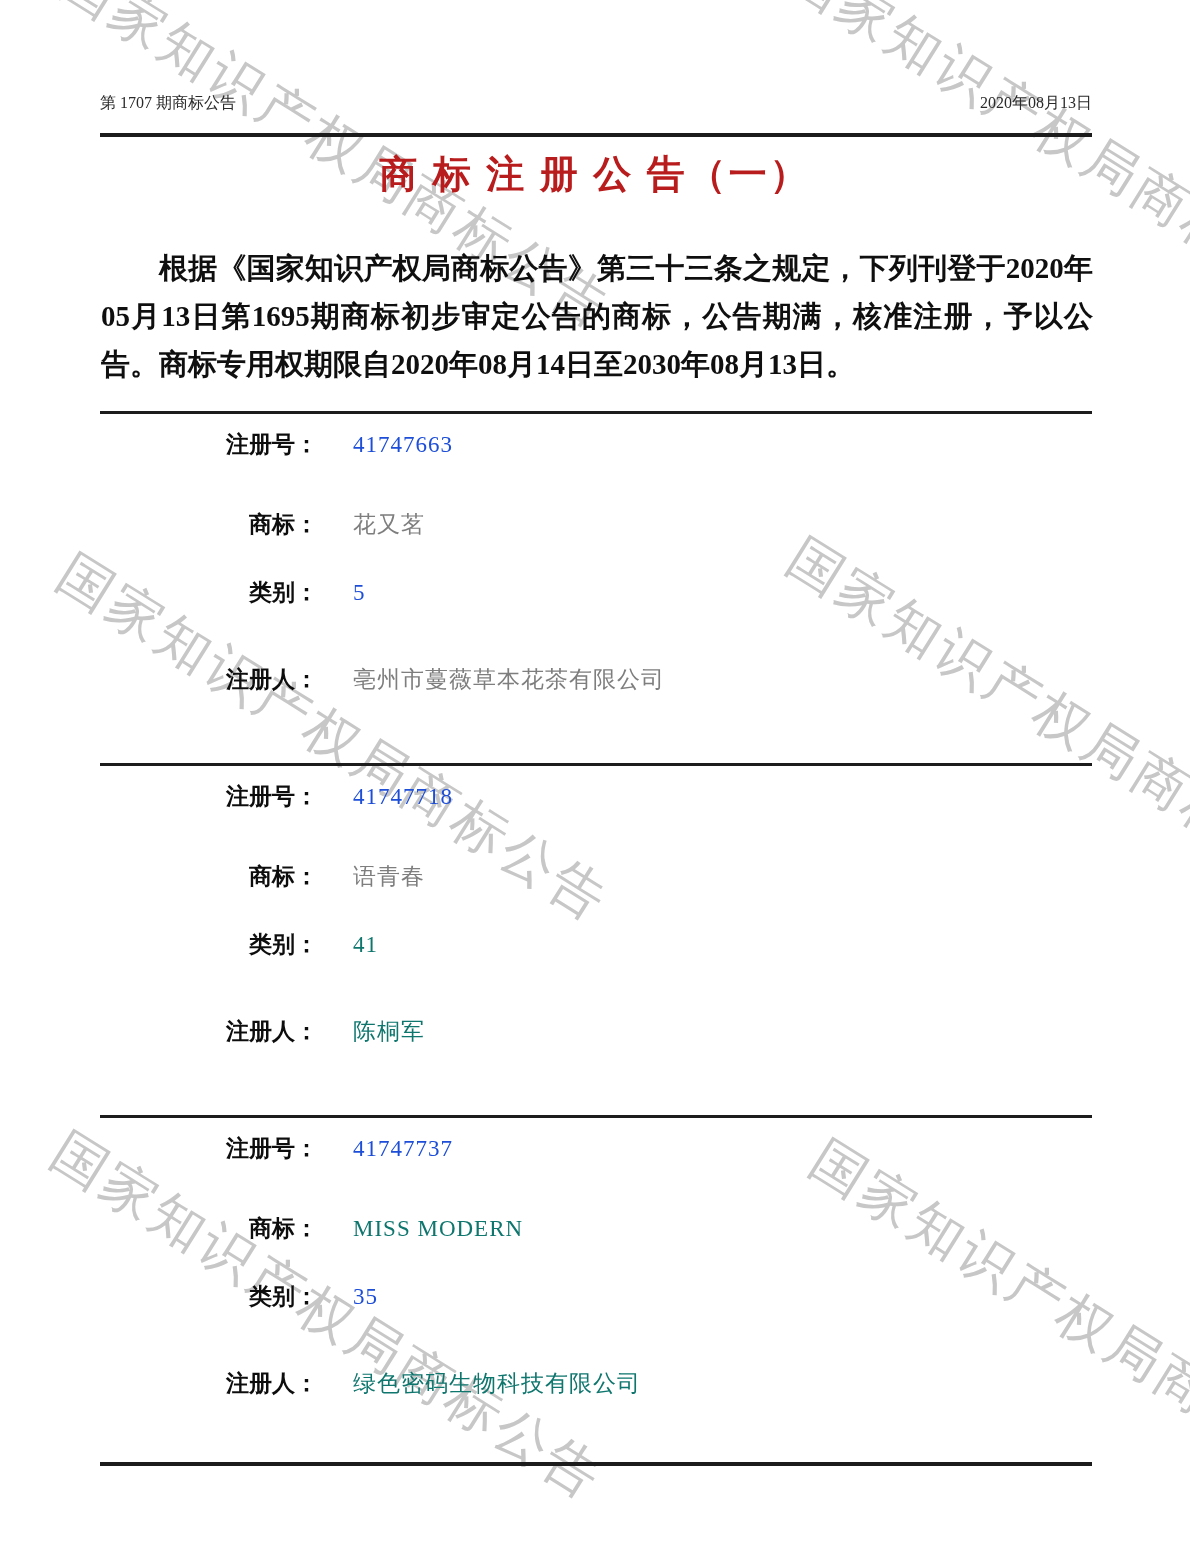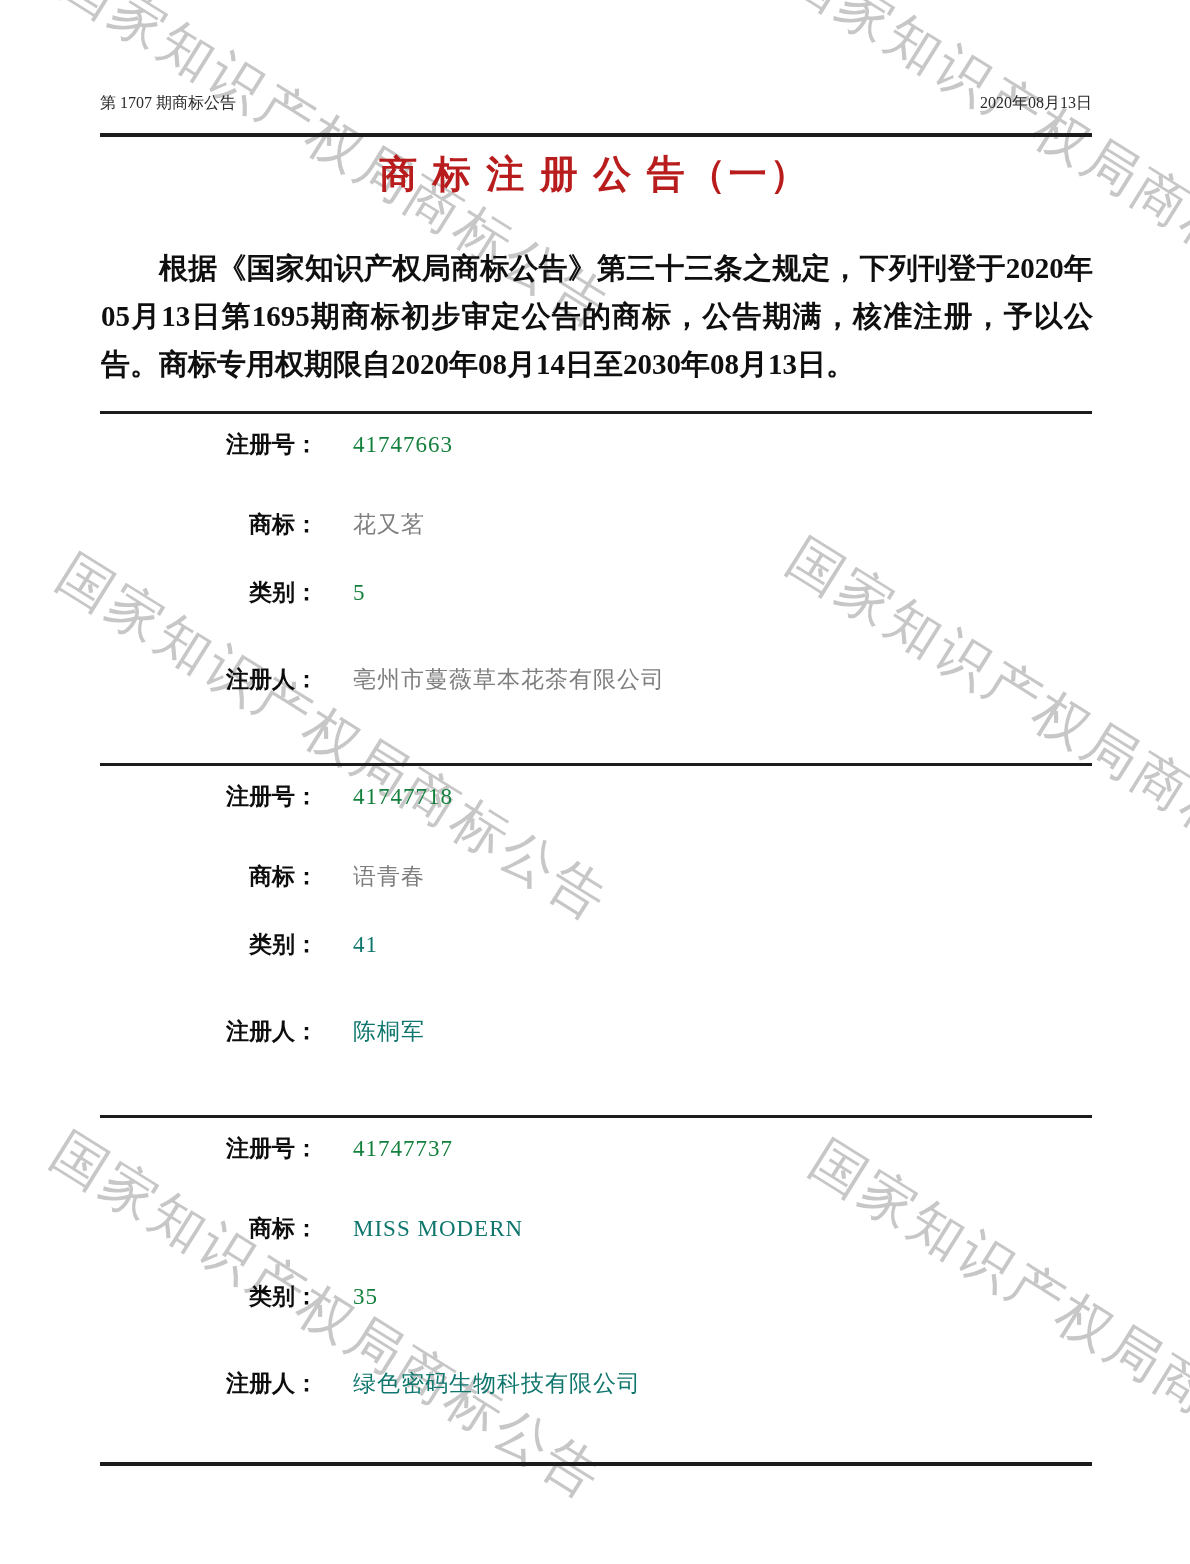--- a/index.html
+++ b/index.html
@@ -57,21 +57,21 @@
   .entry.last { height:347px; }
   .bottom-rule { height:4px; background:#1c1c1c; }
 
   .row { position:absolute; left:0; display:flex; align-items:baseline; }
   .r1{ top:15px; } .r2{ top:95px;align-items:center; } .r3{ top:163px; } .r4{ top:250px; } .r5{ top:288px; }
   .label {
     display:inline-block; width:218px; text-align:right;
     font-weight:bold; font-size:23px; color:#0d0d0d;
   }
   .value { margin-left:35px; font-size:23px; letter-spacing:1px; }
-  .v-dark { color:#15803d; }
+  .v-dark { color:#1d4ed8; }
   .v-mid  { color:#0f766e; }
   .v-gray { color:#7e7e7e; }
 </style>
 </head>
 <body>
 
 <div>
   <span class="wm wm1">国家知识产权局商标公告</span>
   <span class="wm wm2">国家知识产权局商标公告</span>
   <span class="wm wm3">国家知识产权局商标公告</span>

